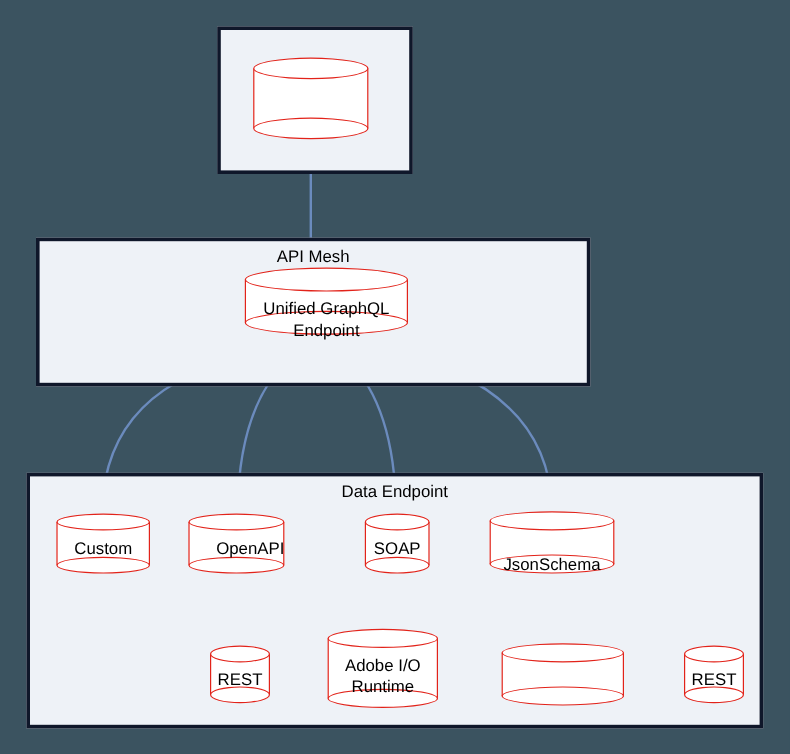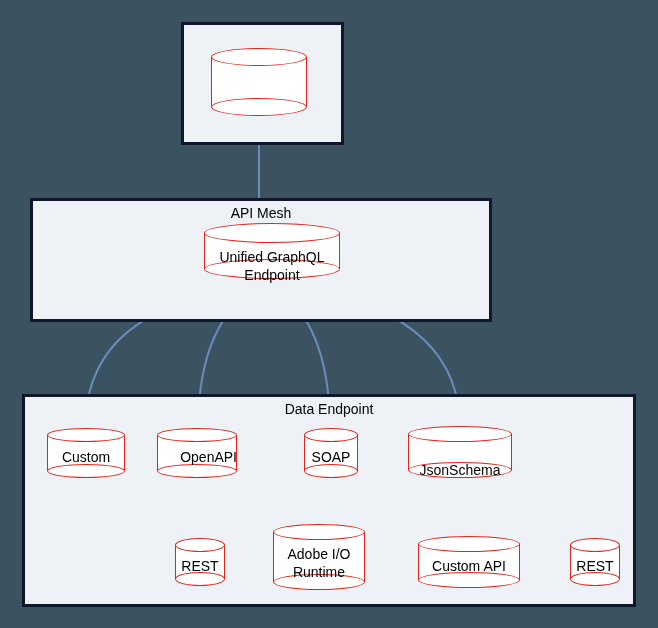--- a/index.html
+++ b/index.html
@@ -152,21 +152,20 @@
   <div class="cyl-bot" style="bottom:0; height:16px;"></div>
   <div class="cyl-top" style="top:0; height:16px;"></div>
   <div class="cyl-label" style="top:22px; white-space:pre-line;">Adobe I/O
 Runtime</div>
 </div>
 
 <div class="cyl" style="left:418px; top:536px; width:102px; height:52px;">
   <div class="cyl-body" style="top:8px; bottom:8px;"></div>
   <div class="cyl-bot" style="bottom:0; height:16px;"></div>
   <div class="cyl-top" style="top:0; height:16px;"></div>
-  <div class="cyl-label" style="top:22px;">Custom API</div>
 </div>
 
 <div class="cyl" style="left:570px; top:538px; width:50px; height:48px;">
   <div class="cyl-body" style="top:7px; bottom:7px;"></div>
   <div class="cyl-bot" style="bottom:0; height:14px;"></div>
   <div class="cyl-top" style="top:0; height:14px;"></div>
   <div class="cyl-label" style="top:20px;">REST</div>
 </div>
 
 </body></html>

